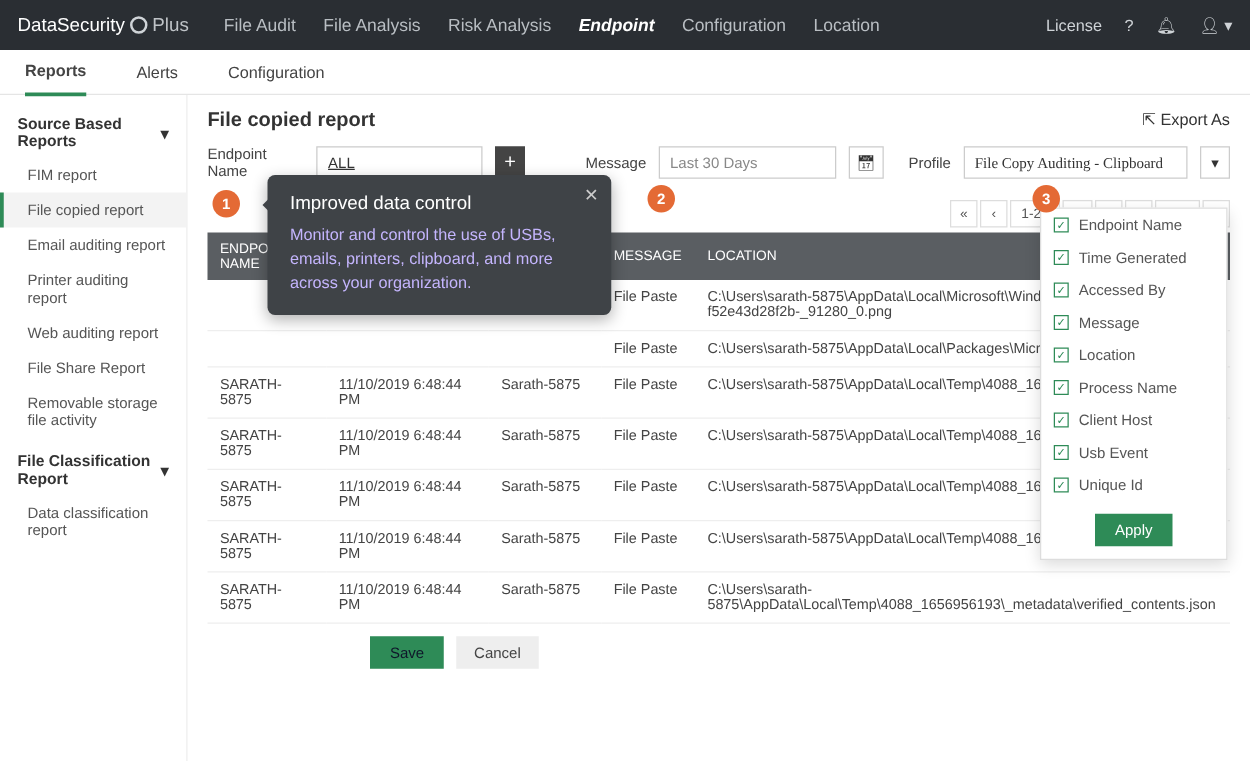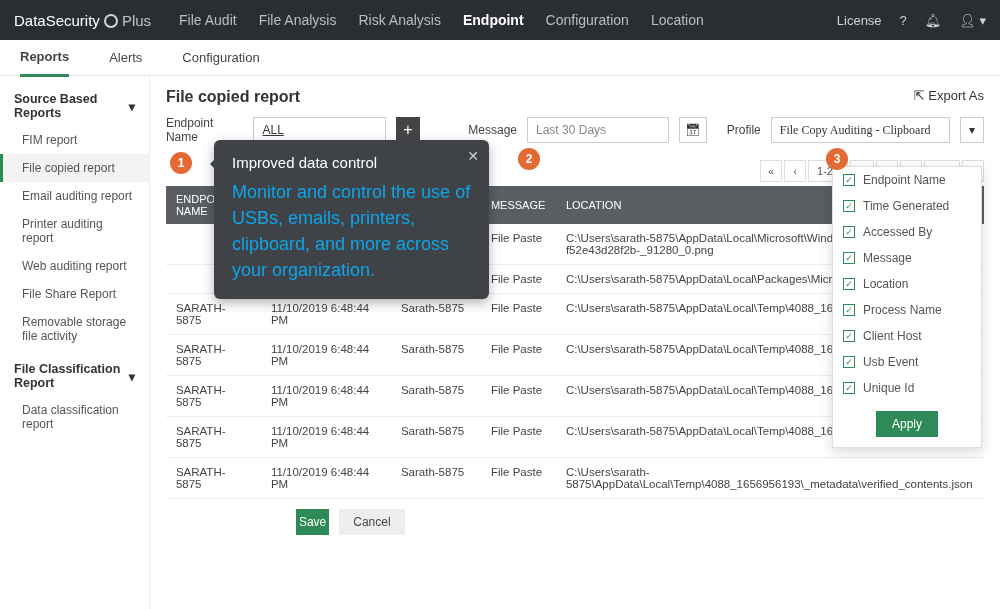--- a/index.html
+++ b/index.html
@@ -3,21 +3,21 @@
 <meta charset="utf-8">
 <style>
   * { box-sizing: border-box; margin: 0; padding: 0; }
   html, body { width: 1000px; height: 609px; font-family: "Segoe UI", Arial, sans-serif; font-size: 12px; color: #333; background: #fff; overflow: hidden; }
   
   .topbar { height: 40px; background: #2a2e33; color: #cfd3d7; display: flex; align-items: center; padding: 0 14px; }
   .brand { display: flex; align-items: baseline; font-size: 15px; color: #fff; margin-right: 28px; }
   .brand-gear { width: 14px; height: 14px; border: 2px solid #cfd3d7; border-radius: 50%; display: inline-block; margin: 0 4px; position: relative; top: 2px; }
   .topnav { display: flex; gap: 22px; flex: 1; }
   .topnav-item { color: #b9bec3; font-size: 14px; cursor: pointer; }
-  .topnav-item.active { color: #fff; font-weight: 600; }
+  .topnav-item.active { color: #fff; font-weight: 600; font-style: italic; }
   .topright { display: flex; align-items: center; gap: 18px; color: #cfd3d7; font-size: 13px; }
   .topright .ico { cursor: pointer; }
   
   .subtabs { height: 36px; border-bottom: 1px solid #e5e5e5; display: flex; align-items: center; padding: 0 20px; gap: 40px; }
   .subtab { font-size: 13px; color: #444; padding: 10px 0; cursor: pointer; }
   .subtab.active { font-weight: 600; border-bottom: 3px solid #2e8b57; }
   
   .layout { display: flex; height: calc(609px - 40px - 36px); }
   .sidebar { width: 190px; border-right: 1px solid #eee; padding: 10px 0; position: relative; }
   .side-head { display: flex; align-items: center; font-weight: 600; font-size: 12.5px; padding: 6px 14px; cursor: pointer; }
@@ -30,41 +30,41 @@
   .filters { display: flex; align-items: center; gap: 10px; margin-bottom: 16px; }
   .lbl { font-size: 12px; color: #444; }
   .field { height: 26px; border: 1px solid #ccc; background: #fff; display: inline-flex; align-items: center; padding: 0 8px; font-size: 12px; }
   .field.wide { width: 140px; }
   .plus-btn { width: 26px; height: 26px; background: #444; color: #fff; display: inline-flex; align-items: center; justify-content: center; font-size: 16px; cursor: pointer; }
   .profile-sel { width: 190px; display: inline-flex; justify-content: flex-start; font-family: Liberation Serif, serif; }
   
   .tooltip { position: absolute; left: 214px; top: 140px; width: 275px; background: #3f4347; color: #eee; padding: 14px 18px 16px; border-radius: 6px; z-index: 40; box-shadow: 0 4px 12px rgba(0,0,0,.3); }
   .tooltip .tt-close { position: absolute; right: 10px; top: 8px; color: #ccc; cursor: pointer; font-size: 14px; }
   .tooltip h4 { color: #fff; font-size: 15px; font-weight: 500; margin-bottom: 8px; }
-  .tooltip p { font-size: 18px; line-height: 1.45; color: #0ea5e9; }
+  .tooltip p { font-size: 13px; line-height: 1.45; color: #c4b5fd; }
   .tooltip:before { content: ""; position: absolute; left: -10px; top: 18px; border: 6px solid transparent; border-right-color: #3f4347; }
   
   .callout { width: 22px; height: 22px; background: #e46a35; color: #fff; border-radius: 50%; display: inline-flex; align-items: center; justify-content: center; font-size: 12px; font-weight: 600; position: absolute; z-index: 50; }
   .c1 { left: 170px; top: 152px; }
   .c2 { left: 518px; top: 148px; }
   .c3 { left: 826px; top: 148px; }
   
   .pager-row { display: flex; justify-content: flex-end; align-items: center; gap: 2px; margin-bottom: 4px; }
   .pg { width: 22px; height: 22px; border: 1px solid #ddd; display: inline-flex; align-items: center; justify-content: center; cursor: pointer; font-size: 11px; color: #555; background: #fff; }
   .pg.range { width: auto; padding: 0 8px; }
   
   .tbl { width: 100%; border-collapse: collapse; }
   .tbl thead th { background: #5a5e62; color: #fff; font-weight: 500; font-size: 11px; text-align: left; padding: 7px 10px; }
   .tbl tbody td { font-size: 11.5px; padding: 8px 10px; border-bottom: 1px solid #eee; vertical-align: top; color: #444; }
   .tbl .c-ep { width: 95px; }
   .tbl .c-tm { width: 130px; }
   .tbl .c-ac { width: 90px; }
   .tbl .c-ms { width: 75px; }
   .action-row { display: flex; gap: 10px; margin-top: 10px; padding-left: 130px; }
-  .btn-save { background: #2e8b57; color: #ffffff; border: none; height: 26px; padding: 0 3px; font-size: 12px; cursor: pointer; }
+  .btn-save { background: #2e8b57; color: #0f172a; border: none; height: 26px; padding: 0 16px; font-size: 12px; cursor: pointer; }
   .btn-cancel { background: #eee; color: #444; border: none; height: 26px; padding: 0 14px; font-size: 12px; cursor: pointer; }
   
   .colpicker { position: absolute; right: 18px; top: 166px; width: 150px; background: #fff; border: 1px solid #ddd; box-shadow: 0 4px 12px rgba(0,0,0,.15); z-index: 45; }
   .colpicker .opt { display: flex; align-items: center; gap: 8px; padding: 6px 10px; font-size: 12px; color: #555; }
   .colpicker .chk { width: 12px; height: 12px; border: 1px solid #2e8b57; color: #2e8b57; display: inline-flex; align-items: center; justify-content: center; font-size: 9px; }
   .colpicker .apply { display: flex; justify-content: center; padding: 10px 0; }
   .colpicker .apply button { background: #2e8b57; color: #fff; border: none; height: 26px; padding: 0 16px; font-size: 12px; cursor: pointer; }
 </style>
 </head>
 <body>

